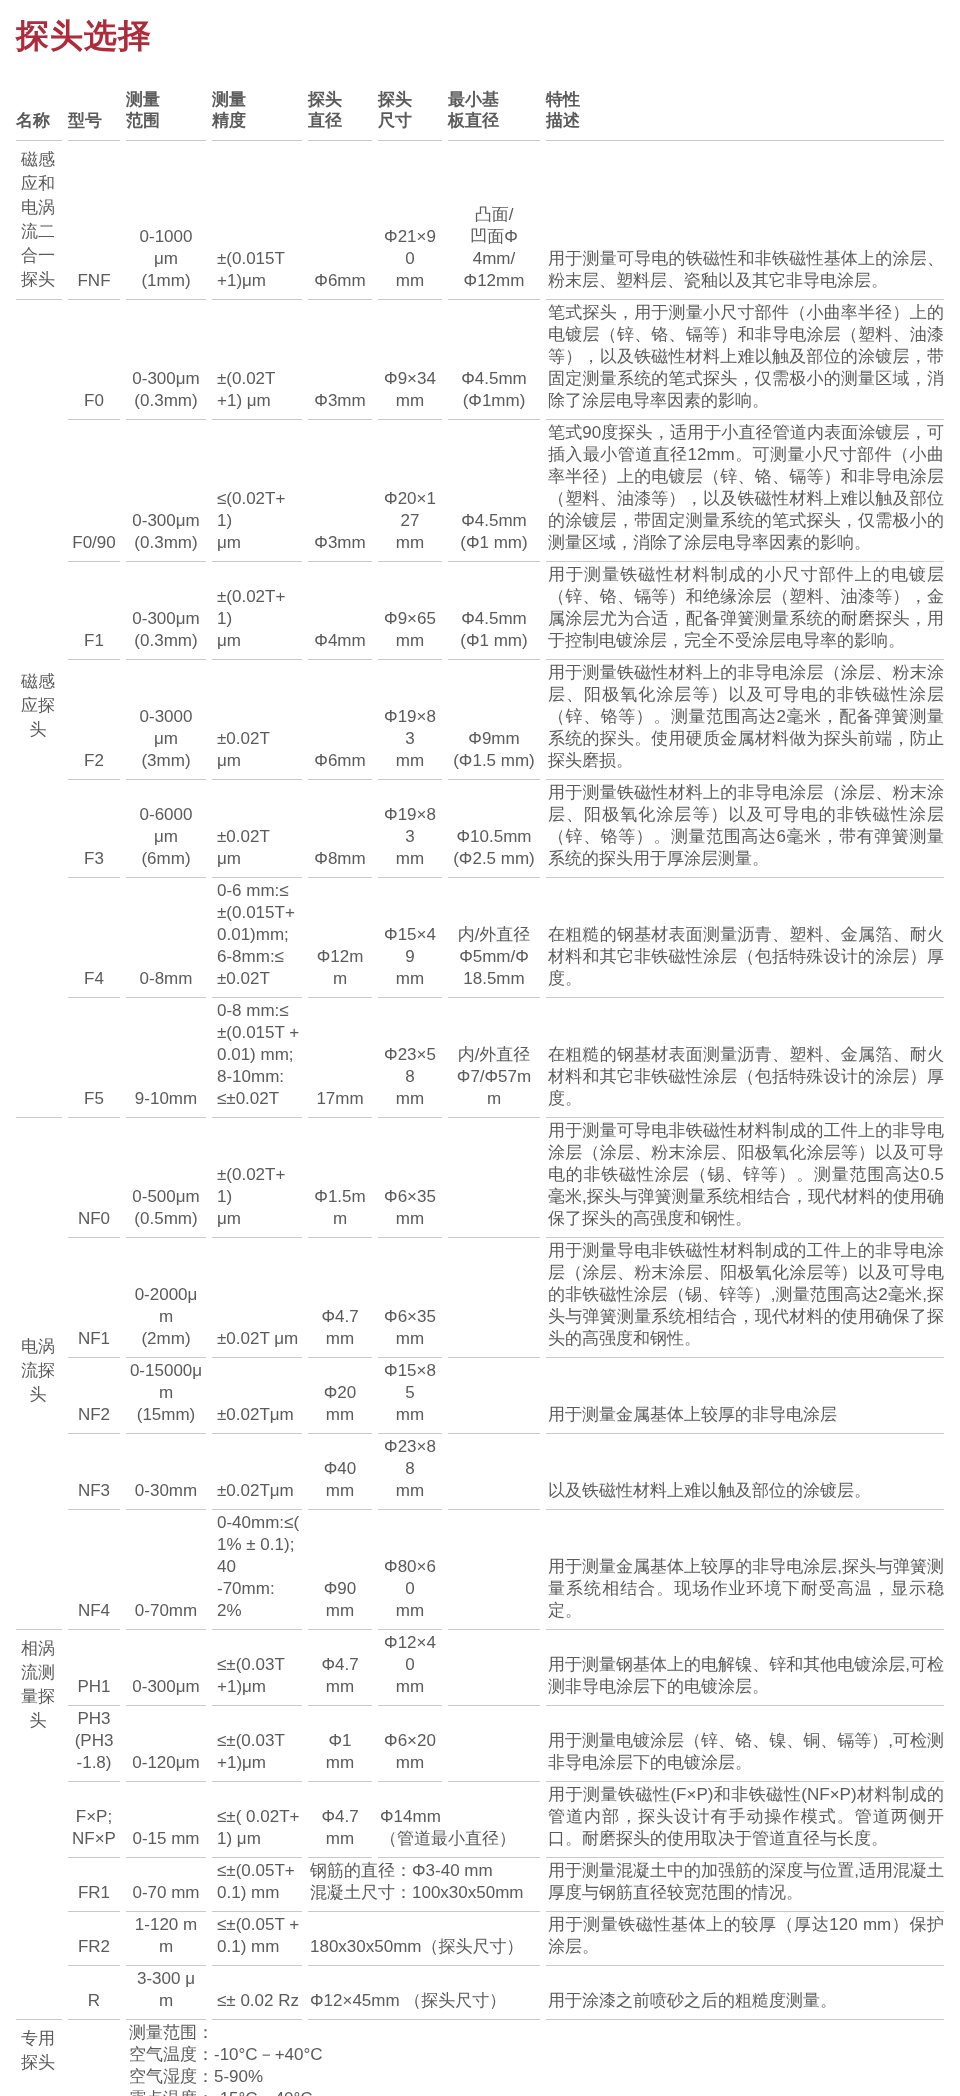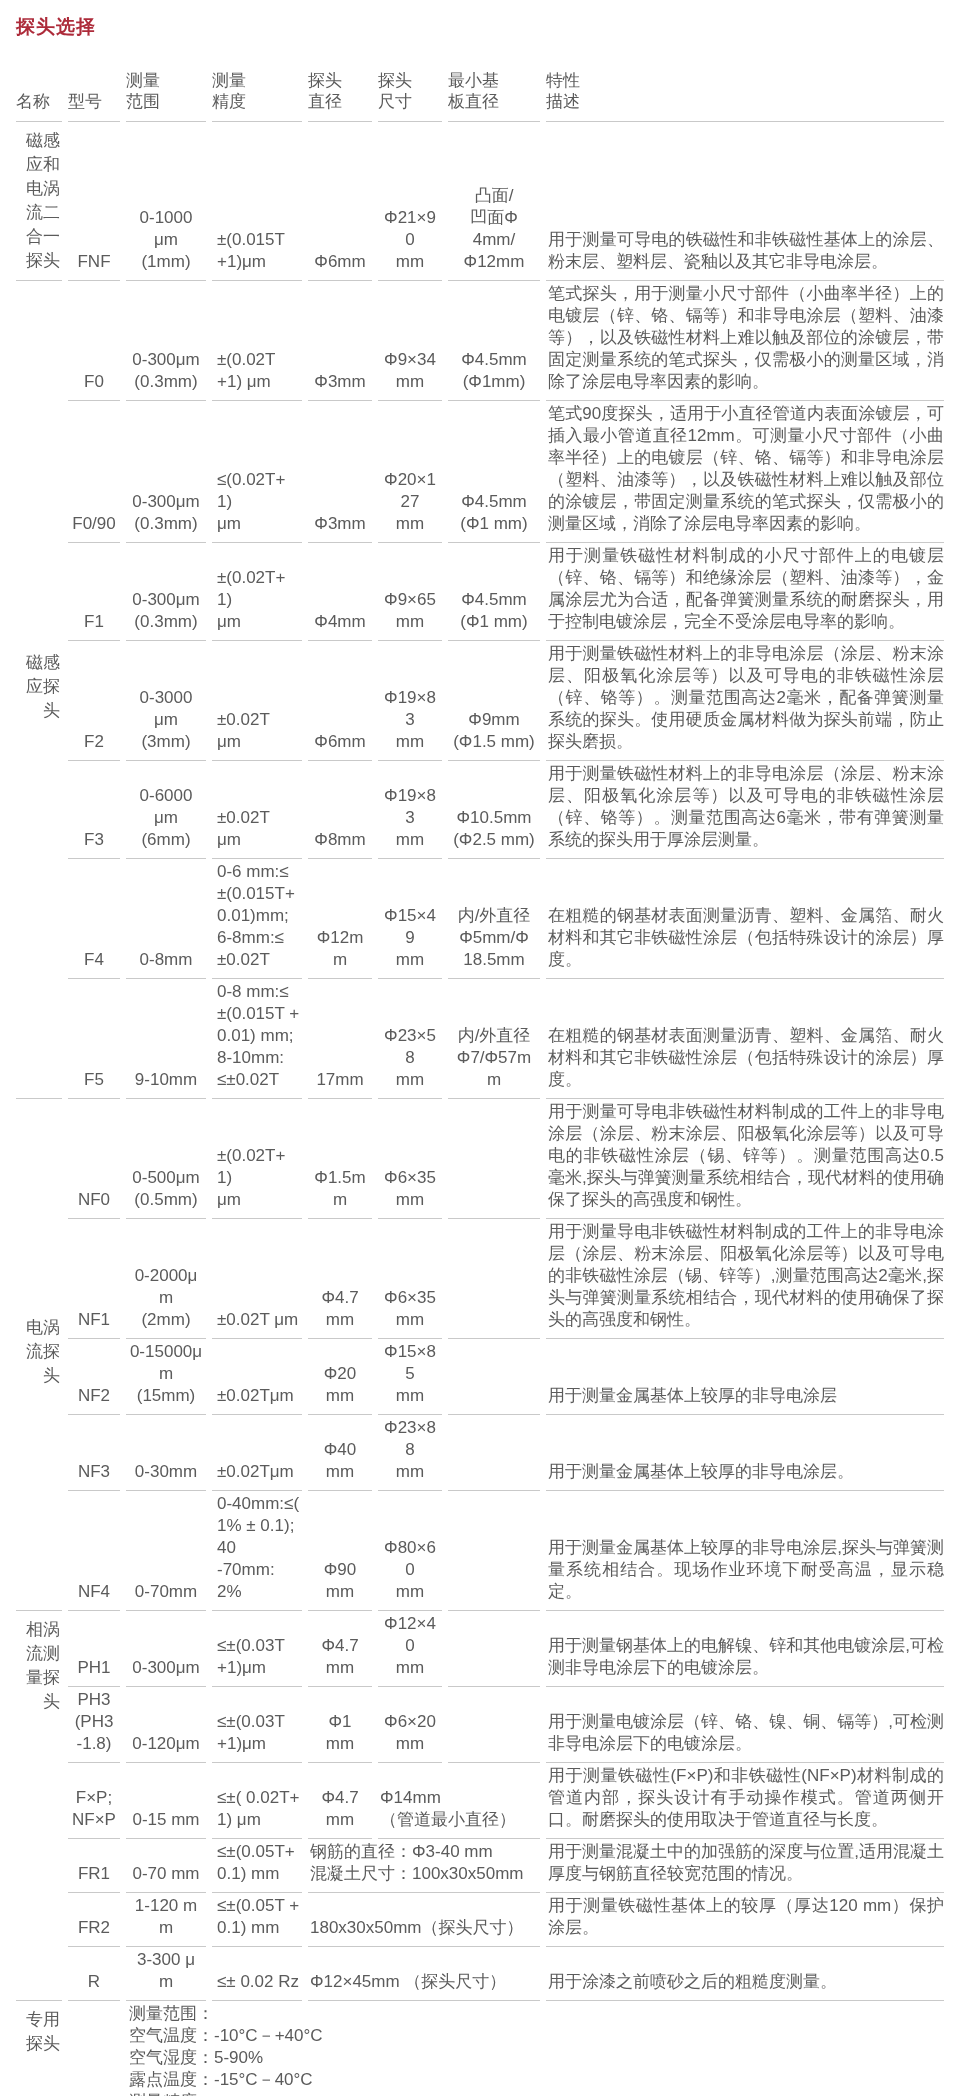--- a/index.html
+++ b/index.html
@@ -5,21 +5,21 @@
   html,body{margin:0;padding:0;background:#ffffff;}
   body{
     width:960px;
     font-family:"Liberation Sans","DejaVu Sans",sans-serif;
     color:#5b5b5b;
     -webkit-font-smoothing:antialiased;
   }
   .page{padding:10px 0 6px 0;}
   h1.title{
     margin:4px 0 30px 16px;
-    font-size:19px;
+    font-size:33px;
     font-weight:bold;
     letter-spacing:1px;
     color:#ad2b3a;
   }
   table.spec{
     table-layout:fixed;
     border-collapse:separate;
     border-spacing:6px 0;
     width:940px;
     margin-left:10px;
@@ -27,40 +27,40 @@
   }
   col.c-name{width:46px;}
   col.c-model{width:52px;}
   col.c-range{width:80px;}
   col.c-acc{width:90px;}
   col.c-dia{width:64px;}
   col.c-size{width:64px;}
   col.c-base{width:92px;}
   col.c-desc{width:398px;}
   th{
-    font-weight:normal;
+    font-weight:bold;
     text-align:left;
     vertical-align:bottom;
     white-space:pre-line;
     line-height:21px;
     padding:0 2px 9px 0;
     border-bottom:1px solid #c9c9c9;
     color:#5b5b5b;
   }
   td{
     vertical-align:bottom;
     text-align:center;
     white-space:pre-line;
     line-height:22px;
     padding:2px 2px 7px 2px;
     border-bottom:1px solid #c9c9c9;
     word-break:break-all;
   }
   td.name-cell{
-    text-align:right;
+    text-align:center;
     white-space:normal;
     word-break:break-all;
     padding-left:0;
     line-height:24px;
   }
   td.v-top{vertical-align:top;padding-top:7px;}
   td.v-mid{vertical-align:middle;}
   td.accuracy{text-align:left;padding-left:5px;margin-left:8px;}
   td.spec-block{
     text-align:left;
@@ -269,21 +269,21 @@
         </tr>
         <tr>
           <td class="model">NF3</td>
           <td class="range">0-30mm</td>
           <td class="accuracy">±0.02Tμm</td>
           <td class="diameter">Φ40
 mm</td>
           <td class="size">Φ23×88
 mm</td>
           <td class="minbase"></td>
-          <td class="desc">用于测量金属基体上较厚的非导电涂层。</td>
+          <td class="desc">以及铁磁性材料上难以触及部位的涂镀层。</td>
         </tr>
         <tr>
           <td class="model">NF4</td>
           <td class="range">0-70mm</td>
           <td class="accuracy">0-40mm:≤(
 1% ± 0.1);40
 -70mm: 2%</td>
           <td class="diameter">Φ90
 mm</td>
           <td class="size">Φ80×60

